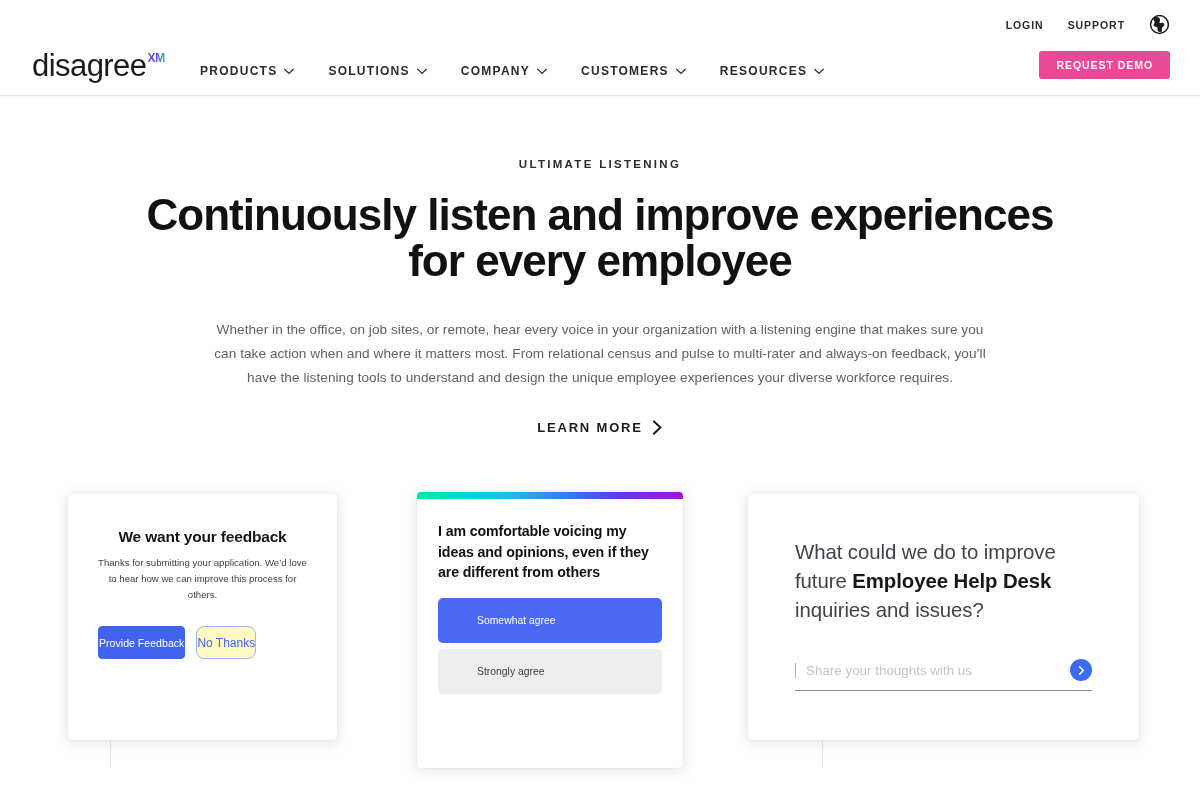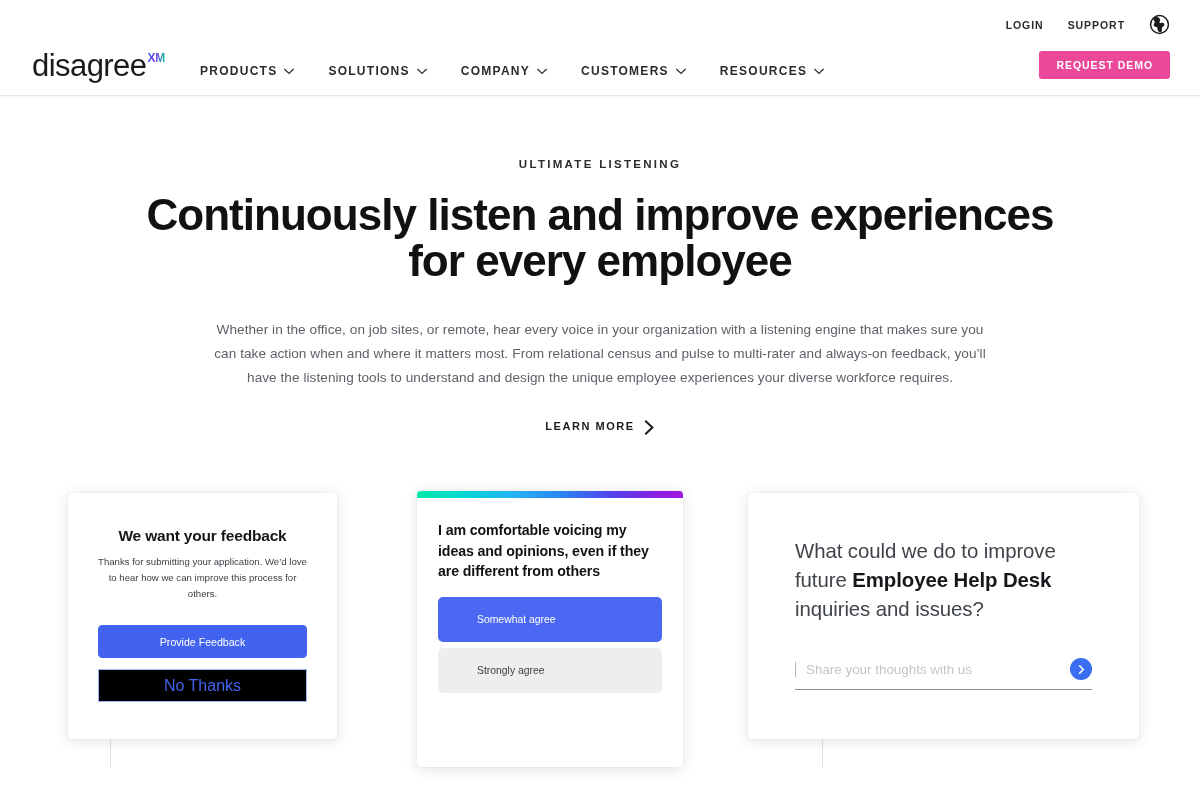--- a/index.html
+++ b/index.html
@@ -151,22 +151,23 @@
     margin: 34px auto 0;
     width: 790px;
     font-size: 13.6px;
     line-height: 1.79;
     color: #5d6168;
     letter-spacing: 0.004em;
   }
   .learn-more {
     margin: 30px auto 0;
     display: inline-flex;
+    align-items: center;
     gap: 9px;
-    font-size: 11px;
+    font-size: 13px;
     font-weight: 700;
     letter-spacing: 0.14em;
     color: #1b1b1b;
     text-transform: uppercase;
     text-decoration: none;
     cursor: pointer;
   }
   .lm-arrow { width: 11px; height: 15px; display: block; }
 
   
@@ -207,40 +208,40 @@
     font-weight: 700;
     color: #161616;
     letter-spacing: -0.012em;
   }
   .c1-body {
     margin-top: 9px;
     font-size: 9.6px;
     line-height: 1.62;
     color: #3d4148;
   }
-  .c1-actions { margin-top: 24px; display: flex; flex-direction: column; gap: 11px; }
+  .c1-actions { margin-top: 24px; display: flex; flex-direction: row; gap: 11px; }
   .btn-primary {
     height: 33px;
     border: 1px solid #4263f0;
     border-radius: 4px;
     background: #4263f0;
     color: #ffffff;
     font-family: "Liberation Sans", sans-serif;
     font-size: 10.6px;
     font-weight: 400;
     cursor: pointer;
   }
   .btn-outline {
     height: 33px;
     border: 1px solid #9db6f7;
-    border-radius: 0;
-    background: #000000;
+    border-radius: 8px;
+    background: #fef9c3;
     color: #4263f0;
     font-family: "Liberation Sans", sans-serif;
-    font-size: 16px;
+    font-size: 12px;
     font-weight: 400;
     cursor: pointer;
   }
 
   
   #card-survey {
     left: 417px;
     top: 4px;
     width: 266px;
     height: 276px;

